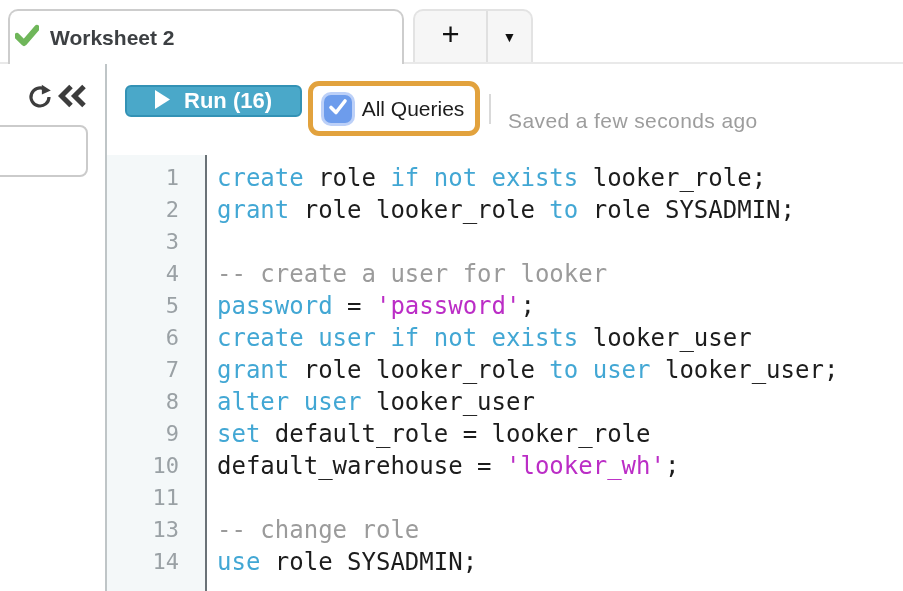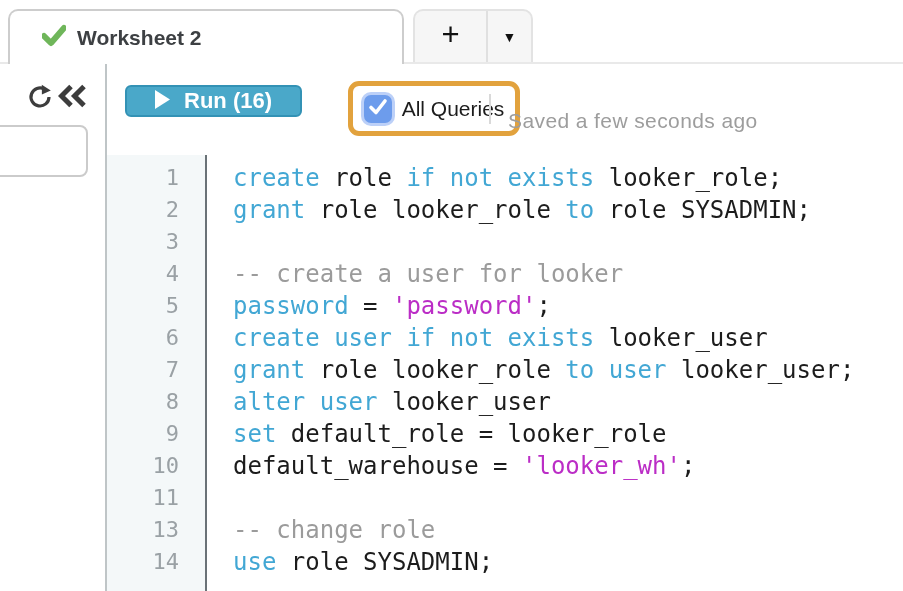--- a/index.html
+++ b/index.html
@@ -5,21 +5,21 @@
   * { margin:0; padding:0; box-sizing:border-box; }
   html,body { width:903px; height:591px; background:#fff; overflow:hidden;
               font-family:"Liberation Sans", sans-serif; }
   .stage { position:relative; width:903px; height:591px; background:#fff; }
 
   
   .tabbar-line { position:absolute; left:0; top:62px; width:903px; height:2px; background:#e9e9e9; }
   .tab-active { position:absolute; left:8px; top:9px; width:396px; height:55px;
                 background:#fff; border:2px solid #cdcdcd; border-bottom:none;
                 border-radius:10px 10px 0 0; display:flex; align-items:center;
-                padding-left:32px; z-index:2; }
+                padding-left:5px; z-index:2; }
   .tab-label { margin-left:11px; font-size:21px; font-weight:bold; color:#3d4043; }
   .tab-btn-group { position:absolute; left:413px; top:9px; width:120px; height:53px;
                    background:#f6f6f6; border:2px solid #e3e3e3; border-bottom:none;
                    border-radius:10px 10px 0 0; display:flex; z-index:1; }
   .tab-btn { display:flex; align-items:center; justify-content:center; height:100%; cursor:pointer; }
   .tab-btn.plus { width:71px; font-size:31px; font-weight:400; color:#111; padding-bottom:4px; }
   .tab-btn.caret { width:45px; font-size:14px; color:#111; border-left:2px solid #e0e0e0; }
 
   
   .panel-divider { position:absolute; left:105px; top:64px; width:2px; height:527px; background:#bfc5c7; }
@@ -30,37 +30,37 @@
               background:#fff; border:2px solid #cbcbcb; border-radius:8px; }
 
   
   .run-btn { position:absolute; left:125px; top:85px; width:177px; height:32px;
              background:var(--accent-teal); border:2px solid var(--accent-teal-border);
              border-radius:6px; display:flex; align-items:center; justify-content:center;
              gap:13px; cursor:pointer; }
   .run-label { color:#fff; font-size:22px; font-weight:bold; }
   .annotation { position:absolute; left:308px; top:81px; width:172px; height:55px;
                 border:5px solid var(--annotation-orange); border-radius:11px; background:#fff;
-                display:flex; align-items:center; justify-content:center; gap:10px;margin-left:40px; }
+                display:flex; align-items:center; justify-content:center; gap:10px; }
   .checkbox { width:28px; height:28px; border-radius:7px; background:var(--checkbox-blue);
               box-shadow:0 0 0 3px var(--checkbox-halo); display:flex; align-items:center;
               justify-content:center; cursor:pointer; }
   .aq-label { font-size:21px; color:#1c1c1c; }
   .status-divider { position:absolute; left:489px; top:94px; width:2px; height:30px; background:#d9d9d9; }
   .saved-status { position:absolute; left:508px; top:109px; font-size:21px;
                   color:var(--status-text); letter-spacing:0.4px; }
 
   
   .editor { position:absolute; left:107px; top:155px; width:796px; height:436px;
             background:#fff; font-family:"DejaVu Sans Mono", monospace; overflow:hidden; }
   .gutter { position:absolute; left:0; top:0; bottom:0; width:100px; background:#f4f8f9;
             border-right:2px solid #6a7277; padding:7px 26px 0 0; text-align:right; }
   .gut-line { height:32px; line-height:32px; font-size:22px; color:var(--line-number); }
   .code-area { position:absolute; left:102px; top:0; right:0; bottom:0;
-               padding:7px 0 0 8px; cursor:text;margin-left:16px; }
+               padding:7px 0 0 8px; cursor:text; }
   .code-line { height:32px; line-height:32px; font-size:24px; white-space:pre;
                color:var(--code-text); }
   .tok-kw  { color:var(--keyword); }
   .tok-pl  { color:var(--code-text); }
   .tok-str { color:var(--string); }
   .tok-com { color:var(--comment); }
 </style>
 </head>
 <body>
 

